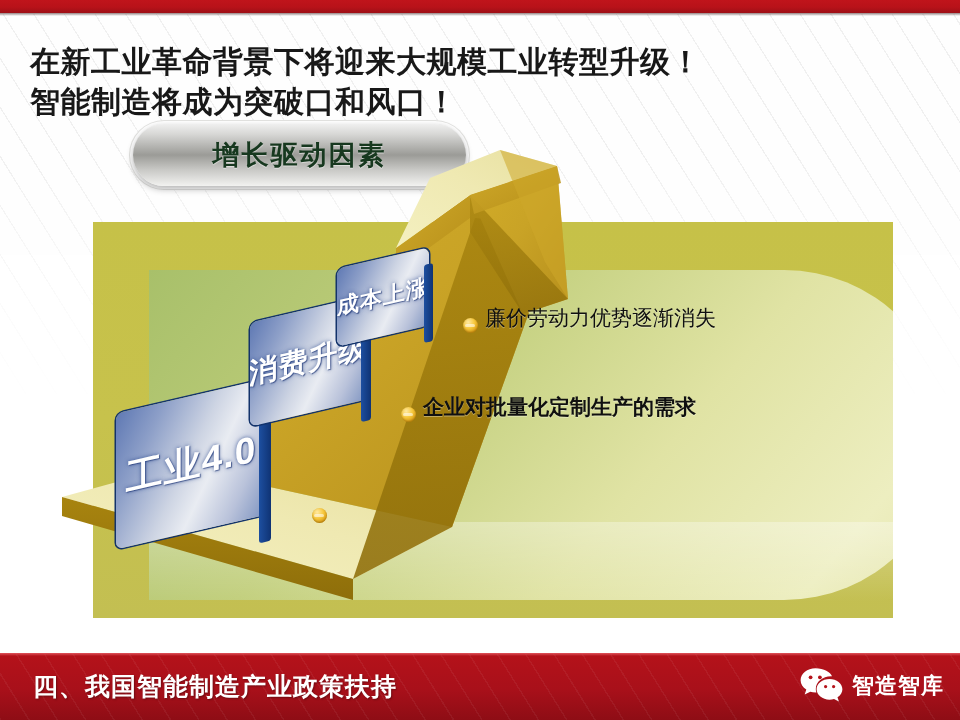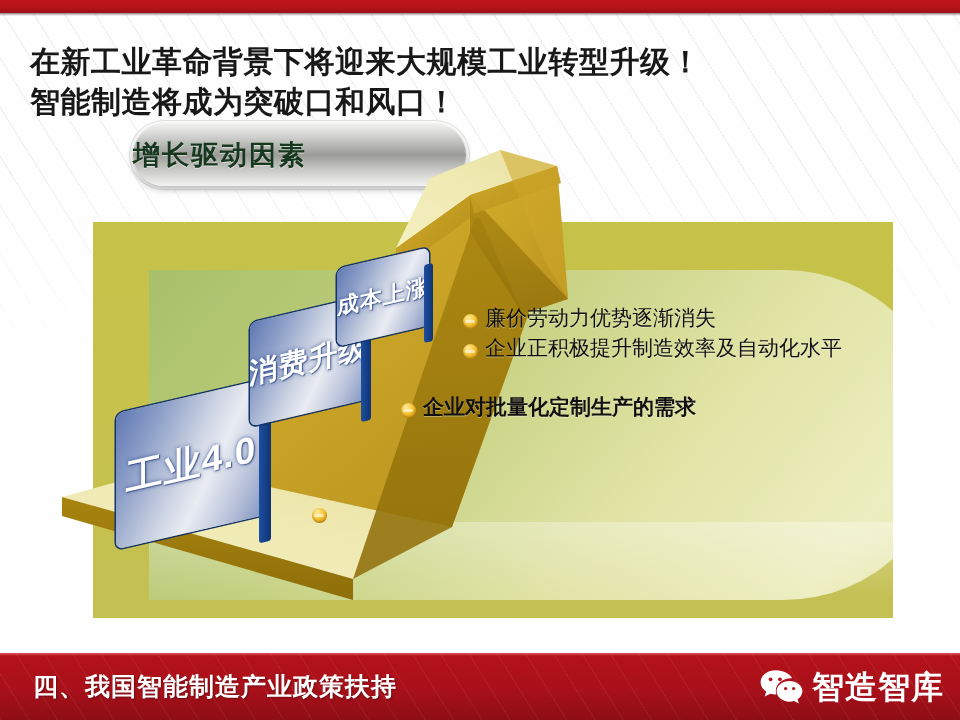--- a/index.html
+++ b/index.html
@@ -47,21 +47,21 @@
     margin-top:20px;
   }
 
   
   .badge{
     position:absolute;left:133px;top:124px;width:333px;height:62px;
     border-radius:34px;
     background:linear-gradient(to bottom,
         #efefef 0%, #d8d8d6 16%, #9b9b97 50%, #c9c9c6 74%, #f2f2f0 100%);
     box-shadow:0 3px 7px rgba(0,0,0,.30), 0 0 0 3px #ffffff, 0 0 0 4px #e2e2e0;
-    display:flex;align-items:center;justify-content:flex-start;
+    display:flex;align-items:center;justify-content:center;
   }
   .badge-label{
     color:#17381f;font-size:27px;font-weight:bold;letter-spacing:2px;
     text-shadow:0 1px 1px rgba(255,255,255,.55);
   }
 
   
   .panel{
     position:absolute;left:93px;top:222px;width:800px;height:396px;
     background:linear-gradient(to bottom,#c6c148 0%,#c7c24c 50%,#c3bf52 100%);
@@ -99,21 +99,21 @@
     white-space:nowrap;
   }
   .block-edge{
     position:absolute;border-radius:3px;
     background:linear-gradient(to right,#1d4fa0,#0f3374);
   }
 
   
   .bgroup{position:absolute;}
   .bline{
-    display:flex;align-items:center;gap:7px;
+    display:flex;align-items:flex-end;gap:7px;
     color:#101010;font-size:21px;line-height:1.42;
     white-space:nowrap;
     text-shadow:0 1px 0 rgba(255,255,255,.35);
   }
   .bdot{
     flex:none;width:15px;height:15px;margin-top:8px;border-radius:50%;
     background:radial-gradient(circle at 35% 28%, #ffe9a0 0%, #f7c93e 42%, #d99a12 80%, #b07a08 100%);
     box-shadow:inset 0 -1px 2px rgba(120,80,0,.5);
     position:relative;
   }
@@ -138,21 +138,21 @@
   .footer-title{
     position:absolute;left:33px;top:17px;
     color:#ffffff;font-size:25px;font-weight:bold;letter-spacing:1px;
     text-shadow:1px 1px 2px rgba(0,0,0,.35);
   }
   .brand{
     position:absolute;right:16px;top:13px;
     display:flex;align-items:center;gap:8px;
   }
   .brand-name{
-    color:#ffffff;font-size:32px;font-weight:bold;letter-spacing:1px;
+    color:#ffffff;font-size:22px;font-weight:bold;letter-spacing:1px;
   }
 </style>
 </head>
 <body>
 
 <div id="slide">
 
   <div class="bg-stripes fade"></div>
 
   <div class="topbar"></div>
@@ -228,24 +228,20 @@
 
   <div class="block" style="left:337px;top:258px;width:92px;height:78px;transform:skewY(-13deg);">
     <span class="blk-txt" style="font-size:22px;letter-spacing:1px;">成本上涨</span>
   </div>
   <div class="block-edge" style="left:424px;top:264px;width:9px;height:78px;transform:skewY(-13deg);"></div>
 
   <div class="bgroup" style="left:463px;top:303px;">
     <div class="bline">
       <span class="bdot"></span>
       <span>廉价劳动力优势逐渐消失</span>
-    </div>
-    <div class="bline">
-      <span class="bdot"></span>
-      <span>企业正积极提升制造效率及自动化水平</span>
     </div>
   </div>
 
   <div class="bgroup" style="left:401px;top:392px;font-weight:bold;">
     <div class="bline">
       <span class="bdot"></span>
       <span>企业对批量化定制生产的需求</span>
     </div>
   </div>
 

